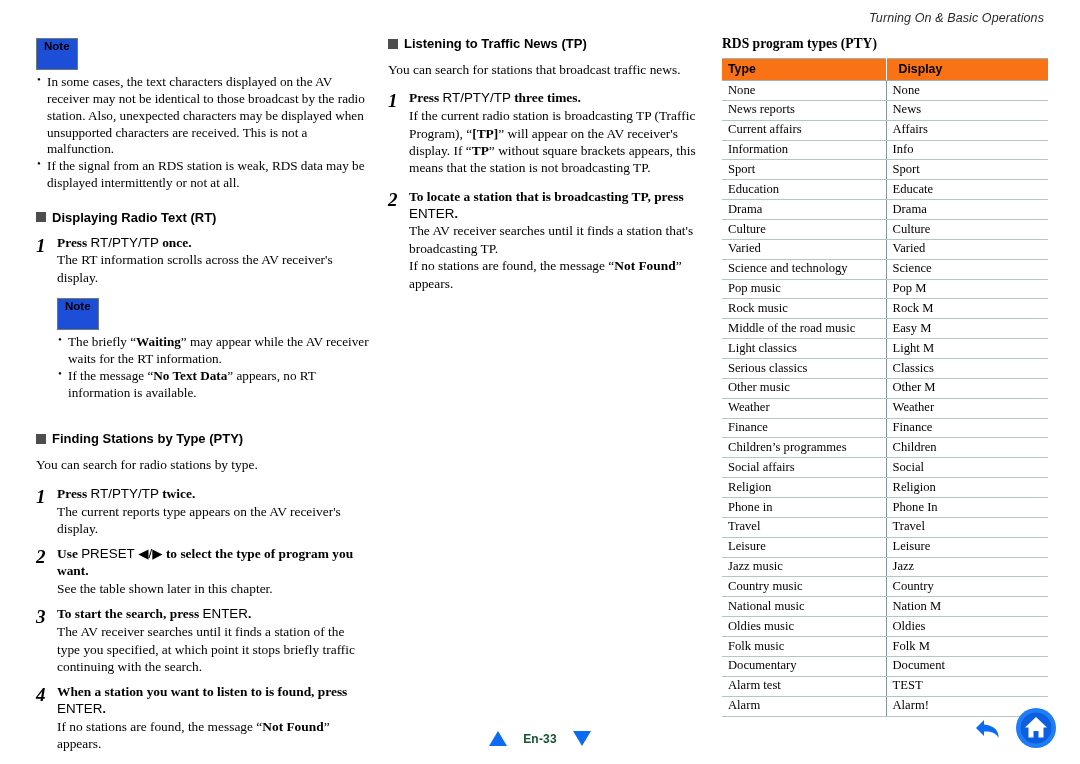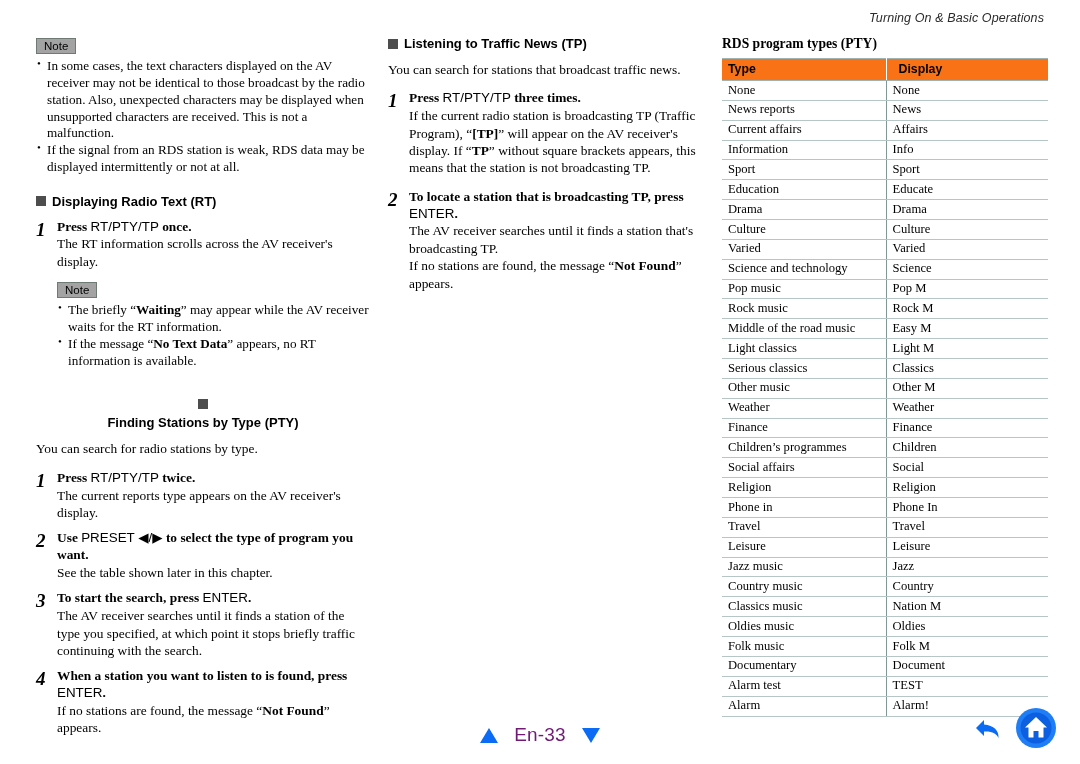--- a/index.html
+++ b/index.html
@@ -36,27 +36,27 @@
     gap: 0px;
   }
   .col { }
   .col-left   { width: 352px; padding-right: 18px; }
   .col-mid    { width: 334px; padding-right: 18px; }
   .col-right  { width: 326px; }
 
   
   .note-badge {
     display: inline-block;
-    background: #a3a3a3;
+    background: #1d4ed8;
     border: 1px solid #6f7a74;
     font-family: "Liberation Sans", sans-serif;
-    font-weight: normal;
+    font-weight: bold;
     font-size: 11.5px;
     color: #000;
-    padding: 1px 7px 0 7px;
+    padding: 1px 7px 16px 7px;
     line-height: 1.15;
   }
   ul.note-list {
     list-style: none;
     margin: 4px 0 0 0;
     padding: 0;
     font-size: 13.2px;
     line-height: 1.27;
   }
   ul.note-list > li {
@@ -180,23 +180,23 @@
     left: 0;
     bottom: 18px;
     width: 1080px;
     display: flex;
     align-items: center;
     justify-content: center;
     gap: 16px;
   }
   .page-num {
     font-family: "Liberation Sans", sans-serif;
-    font-weight: normal;
-    font-size: 19px;
-    color: #701a75;
+    font-weight: bold;
+    font-size: 12px;
+    color: #14532d;
     letter-spacing: 0.2px;
   }
   .tri-up, .tri-down {
     width: 0; height: 0;
     flex: 0 0 auto;
   }
   .tri-up {
     border-left: 9px solid transparent;
     border-right: 9px solid transparent;
     border-bottom: 15px solid #0b6bf5;
@@ -249,21 +249,21 @@
         <div class="inner-note">
           <span class="note-badge">Note</span>
           <ul class="note-list">
             <li><span>The briefly “</span><b class="bold">Waiting</b><span>” may appear while the AV receiver waits for the RT information.</span></li>
             <li><span>If the message “</span><b class="bold">No Text Data</b><span>” appears, no RT information is available.</span></li>
           </ul>
         </div>
       </div>
     </div>
 
-    <div class="sec-heading" style="margin-top:30px;flex-direction:column;">
+    <div class="sec-heading" style="margin-top:30px;">
       <span class="sq"></span>
       <span>Finding Stations by Type (PTY)</span>
     </div>
 
     <p class="intro">You can search for radio stations by type.</p>
 
     <div class="step">
       <div class="step-num">1</div>
       <div class="step-body">
         <div class="step-title"><span>Press </span><span class="sans">RT/PTY/TP</span><span> twice.</span></div>
@@ -445,21 +445,21 @@
           </tr>
           <tr>
             <td class="c0">Jazz music</td>
             <td class="c1">Jazz</td>
           </tr>
           <tr>
             <td class="c0">Country music</td>
             <td class="c1">Country</td>
           </tr>
           <tr>
-            <td class="c0">Classics music</td>
+            <td class="c0">National music</td>
             <td class="c1">Nation M</td>
           </tr>
           <tr>
             <td class="c0">Oldies music</td>
             <td class="c1">Oldies</td>
           </tr>
           <tr>
             <td class="c0">Folk music</td>
             <td class="c1">Folk M</td>
           </tr>

